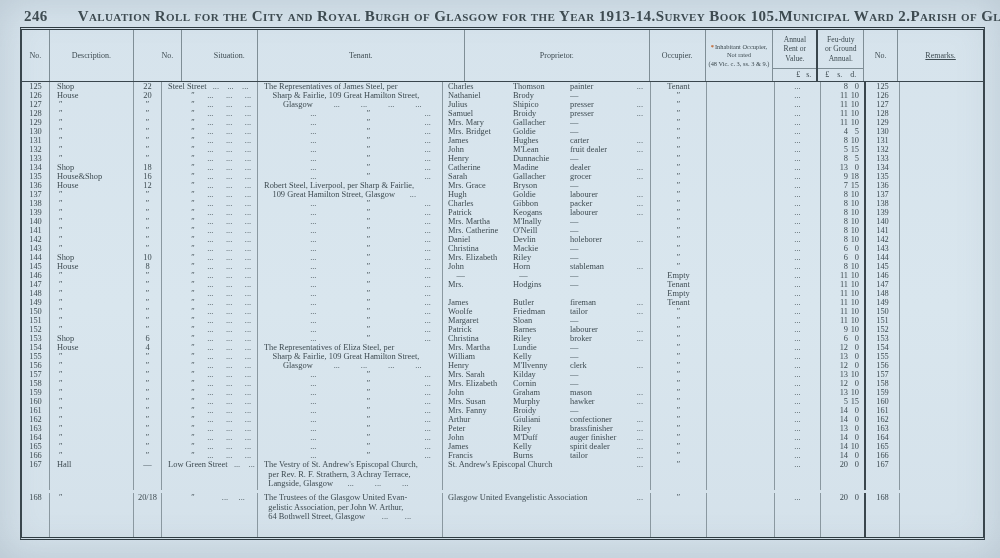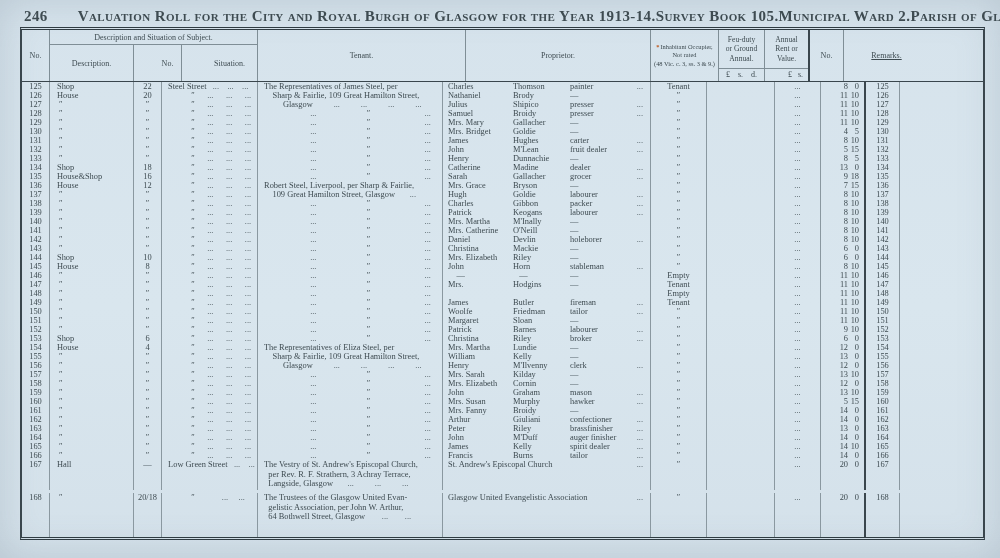--- a/index.html
+++ b/index.html
@@ -84,49 +84,51 @@
     <span>Parish of Glasgow.</span>
     <span>Rating Area—Glasgow.</span>
   </header>
 
   <div class="vtable">
     <div class="thead">
       <div class="th w-no1">
           <span>No.</span>
         </div>
       <div class="th th-group w-group">
-        <div class="group-label">Description and Situation of Subject.</div>
         <div class="group-sub">
           <div class="gcell gw-desc">Description.</div>
           <div class="gcell gw-num">No.</div>
           <div class="gcell gw-sit last">Situation.</div>
         </div>
       </div>
       <div class="th w-ten">
           <span>Tenant.</span>
         </div>
       <div class="th w-prop">
           <span>Proprietor.</span>
         </div>
+      <div class="th w-occ">
+          <span>Occupier.</span>
+        </div>
       <div class="th w-inh small">
         <div class="th-label"><span class="ast">*</span><span>Inhabitant Occupier,
 Not rated
 (48 Vic. c. 3, ss. 3 &amp; 9.)</span></div>
+      </div>
+      <div class="th th-money-col w-rent">
+        <div class="th-label">Annual
+Rent or
+Value.</div>
+        <div class="th-money money-flex"><span class="rl">£</span><span class="rs">s.</span></div>
       </div>
       <div class="th th-money-col w-feu">
         <div class="th-label">Feu-duty
 or Ground
 Annual.</div>
         <div class="th-money">£    s.    d.</div>
-      </div>
-      <div class="th th-money-col w-rent">
-        <div class="th-label">Annual
-Rent or
-Value.</div>
-        <div class="th-money money-flex"><span class="rl">£</span><span class="rs">s.</span></div>
       </div>
       <div class="th w-no2">
           <span>No.</span>
         </div>
       <div class="th w-rem last">
           <span>Remarks.</span>
         </div>
     </div>
 
     <div class="tbody">

